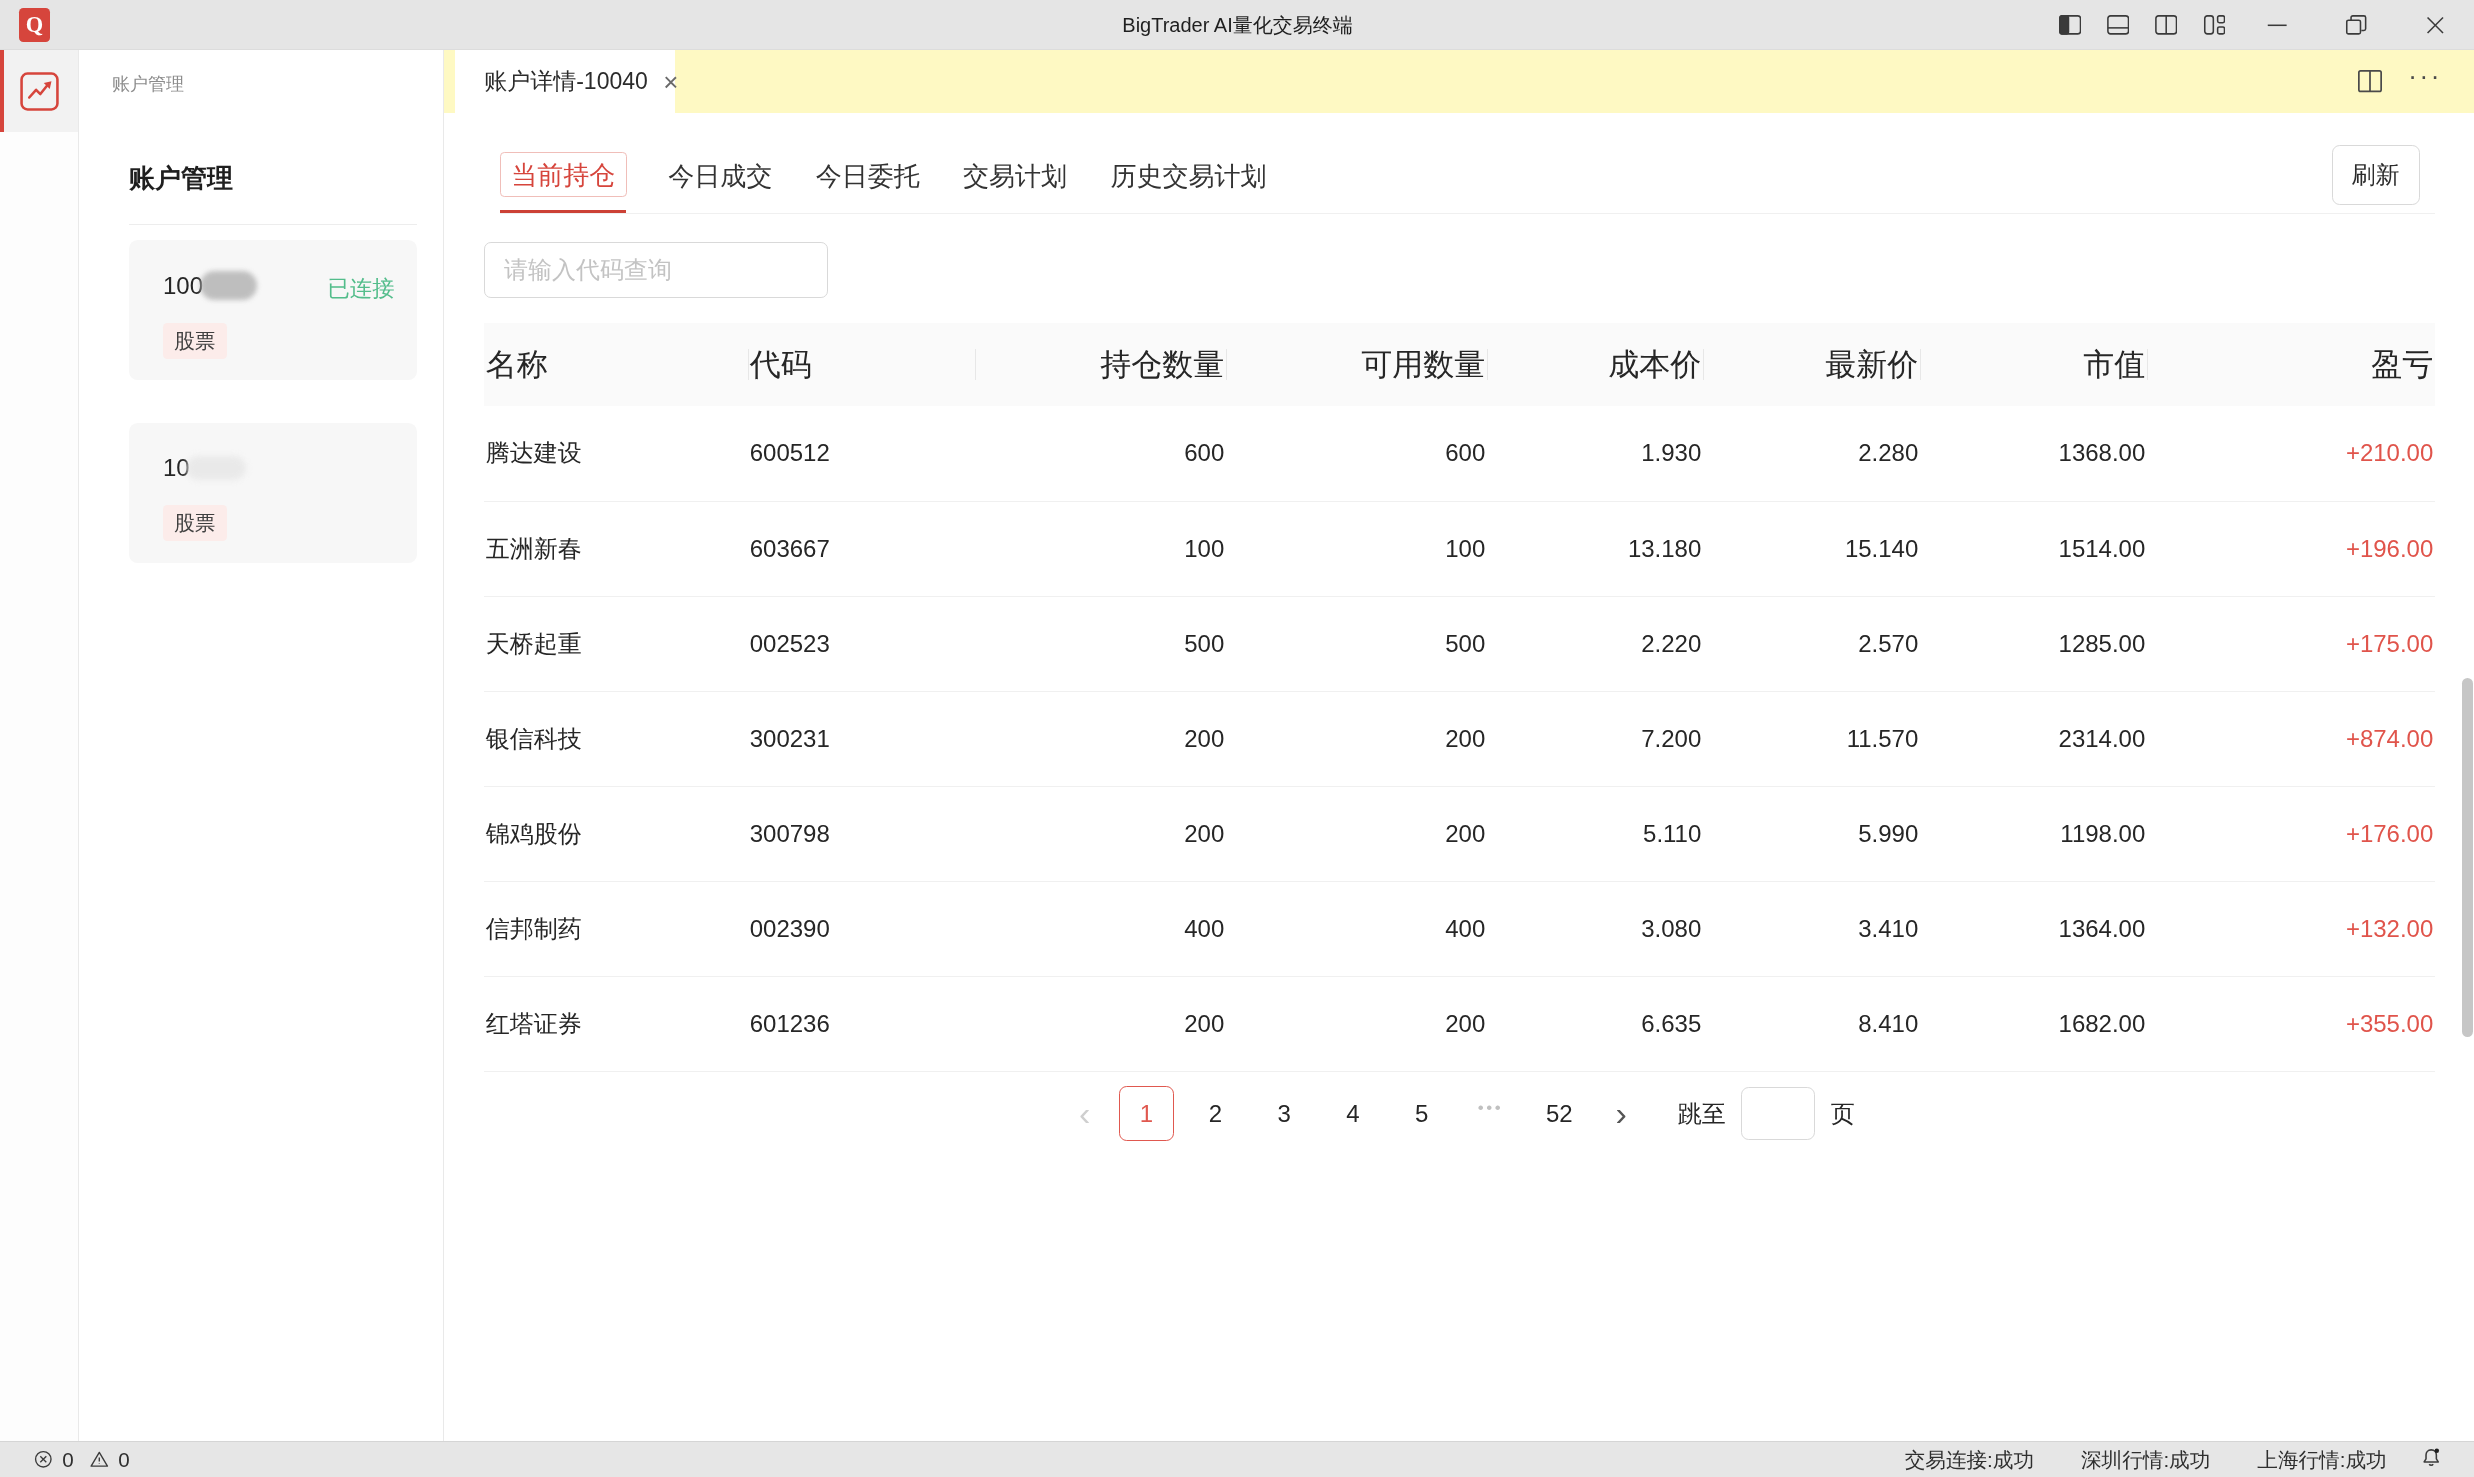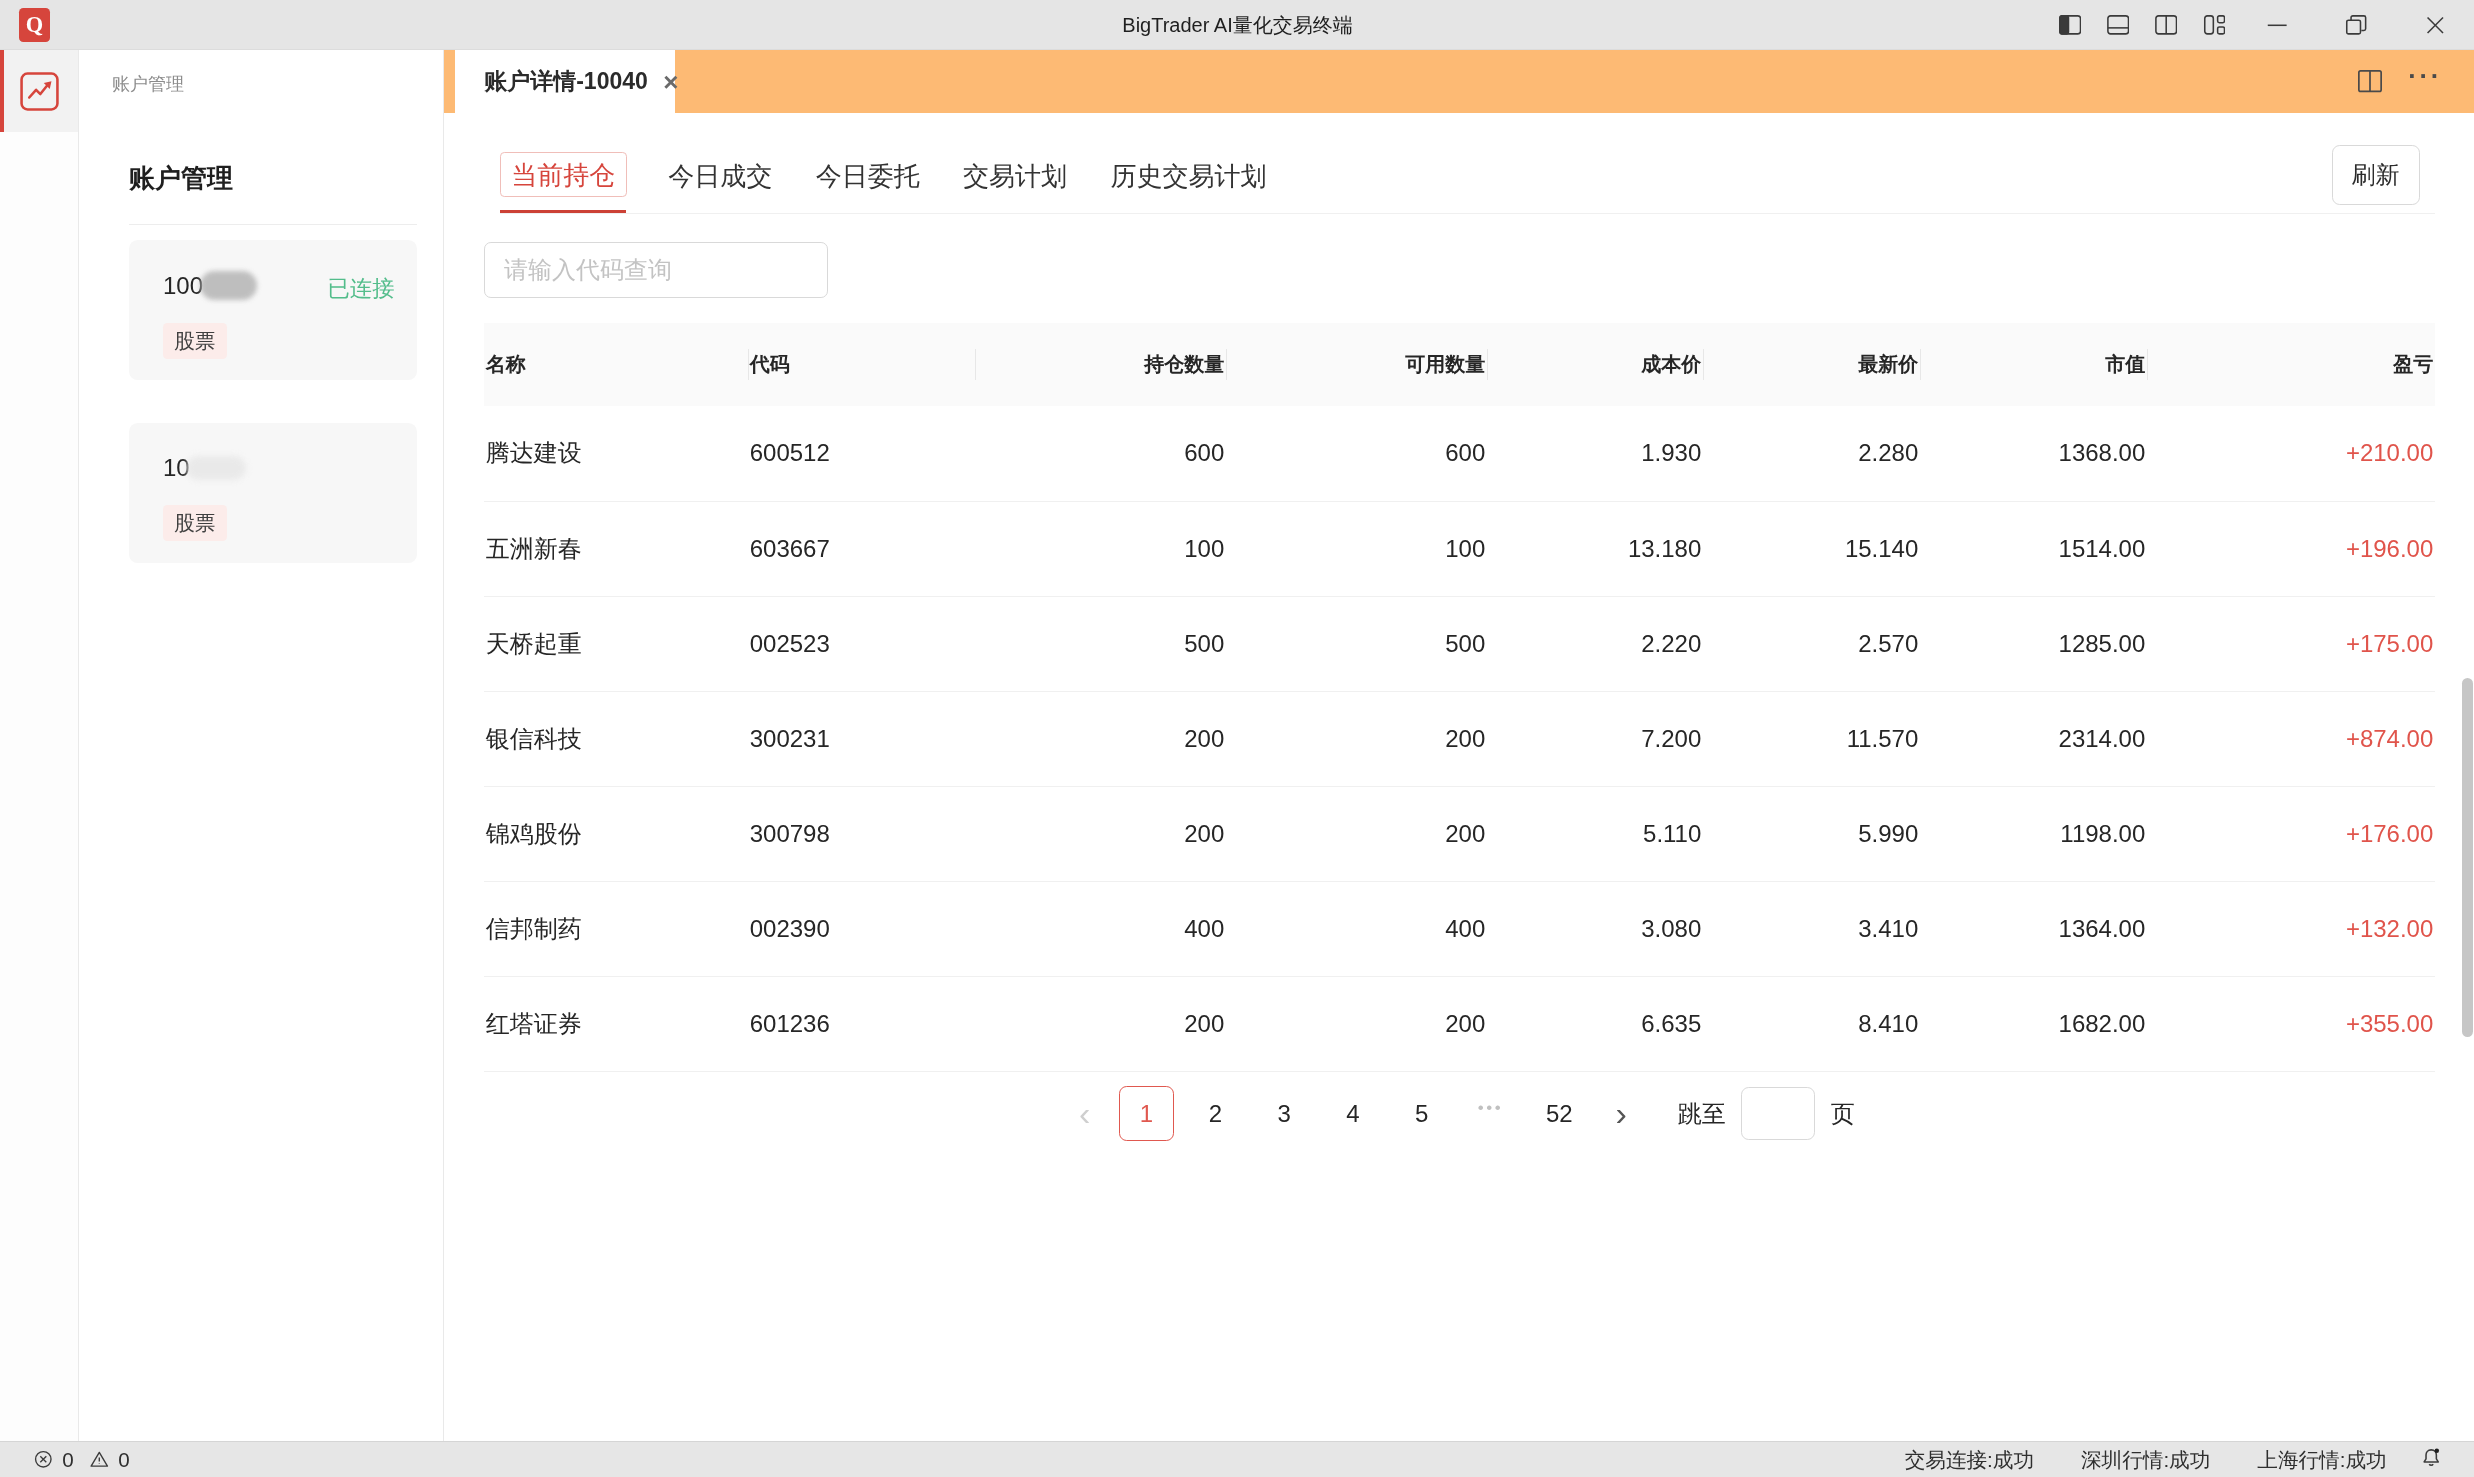--- a/index.html
+++ b/index.html
@@ -37,21 +37,21 @@
   .acct-id{font-size:24px; color:var(--txt); display:flex; align-items:center;}
   .blob{display:inline-block; height:29px; border-radius:14.6px; margin-left:-3.4px; vertical-align:middle;}
   .blob.b1{width:57px; background:#b5b5b5; filter:blur(2.6px); opacity:.85;}
   .blob.b2{width:60px; height:24px; background:#e6e6e6; filter:blur(3.4px); opacity:.8;}
   .acct-status{position:absolute; right:22.4px; top:33px; font-size:22.4px; color:var(--green);}
   .acct-tag{display:inline-block; margin-top:22.4px; background:#fcecea; color:#404040; font-size:20.6px; padding:4.3px 11.2px; border-radius:4.3px;}
 
   .content{flex:1; background:#fff; display:flex; flex-direction:column; min-width:0;}
 
   
-  .tabstrip{height:63px; background:#fdba74; display:flex; align-items:stretch; flex:none;font-weight:bold;}
+  .tabstrip{height:63px; background:#fef9c3; display:flex; align-items:stretch; flex:none;}
   .doc-tab{margin-left:11.2px; width:220px; background:#fff; display:flex; align-items:center; padding:0 15.5px 0 17px; gap:12px;}
   .doc-tab-label{font-size:23px; color:#2b2b2b; white-space:nowrap;}
   .doc-close{font-size:26px; color:#6a6a6a; line-height:1; margin-left:3.4px;}
   .strip-icons{margin-left:auto; display:flex; align-items:center; gap:26px; padding-right:33px;}
   .strip-icons svg{stroke:#4a4a4a; fill:none; stroke-width:2;}
   .dots{font-size:26px; color:#4a4a4a; letter-spacing:2.6px; line-height:0; padding-bottom:10.3px;}
 
   
   .content-body{padding:0 40px; flex:1; position:relative;}
 
@@ -62,21 +62,21 @@
   .vtab.active::after{content:''; position:absolute; left:-0.9px; right:-0.9px; bottom:-17px; height:3.4px; background:#cc4136;}
   .refresh-btn{position:absolute; top:3.4px; right:15.5px; width:88px; height:60px; background:#fff; border:0.9px solid #d9d9d9;
                border-radius:7.7px; font-size:24px; color:#2b2b2b; display:flex; align-items:center; justify-content:center;}
 
   .search-input{margin-top:28px; width:344px; height:56px; border:0.9px solid #d9d9d9; border-radius:6.9px; font-size:24px;
                 padding:0 19px; color:var(--txt); outline:none; font-family:inherit; display:block; background:#fff;}
   .search-input::placeholder{color:#c3c3c3;}
 
   
   table{margin-top:25px; width:1951px; border-collapse:collapse; table-layout:fixed;}
-  thead th{height:83px; background:#fafafa; font-size:20px; font-weight:700; color:var(--txt); text-align:left;
+  thead th{height:83px; background:#fafafa; font-size:31px; font-weight:400; color:var(--txt); text-align:left;
            position:relative; padding:0 1.7px;}
   thead th:not(:first-child)::before{content:''; position:absolute; left:0; top:26px; bottom:26px; width:0.9px; background:#e7e7e7;}
   thead th.num{text-align:right;}
   tbody td{height:95px; font-size:24px; color:var(--txt); border-bottom:0.9px solid var(--bd2); padding:0 1.7px;}
   tbody td.num{text-align:right;}
   tbody td.up{color:var(--profit);}
   tbody tr.hl td{background:#f5f5f5;}
 
   
   .pagination{margin-top:14.6px; width:1951px; display:flex; align-items:center; justify-content:center; gap:13.8px;}

